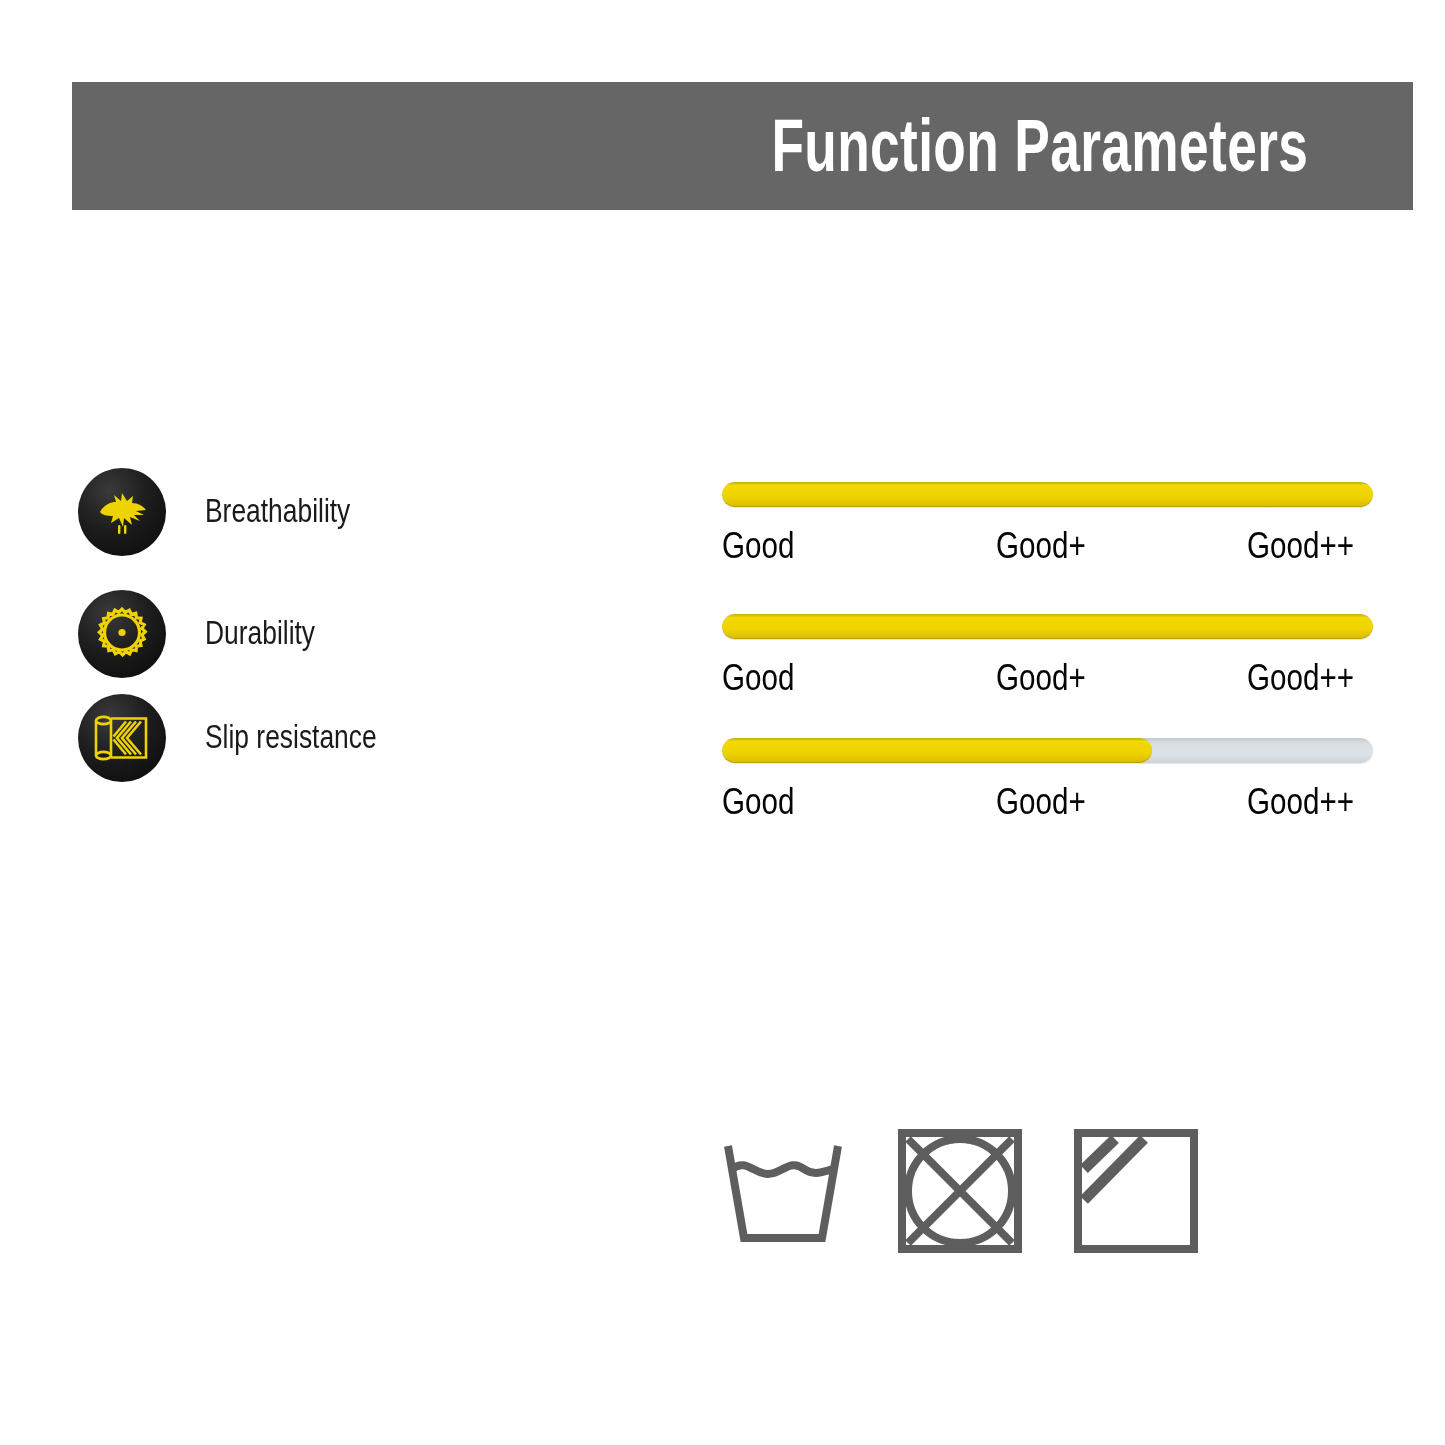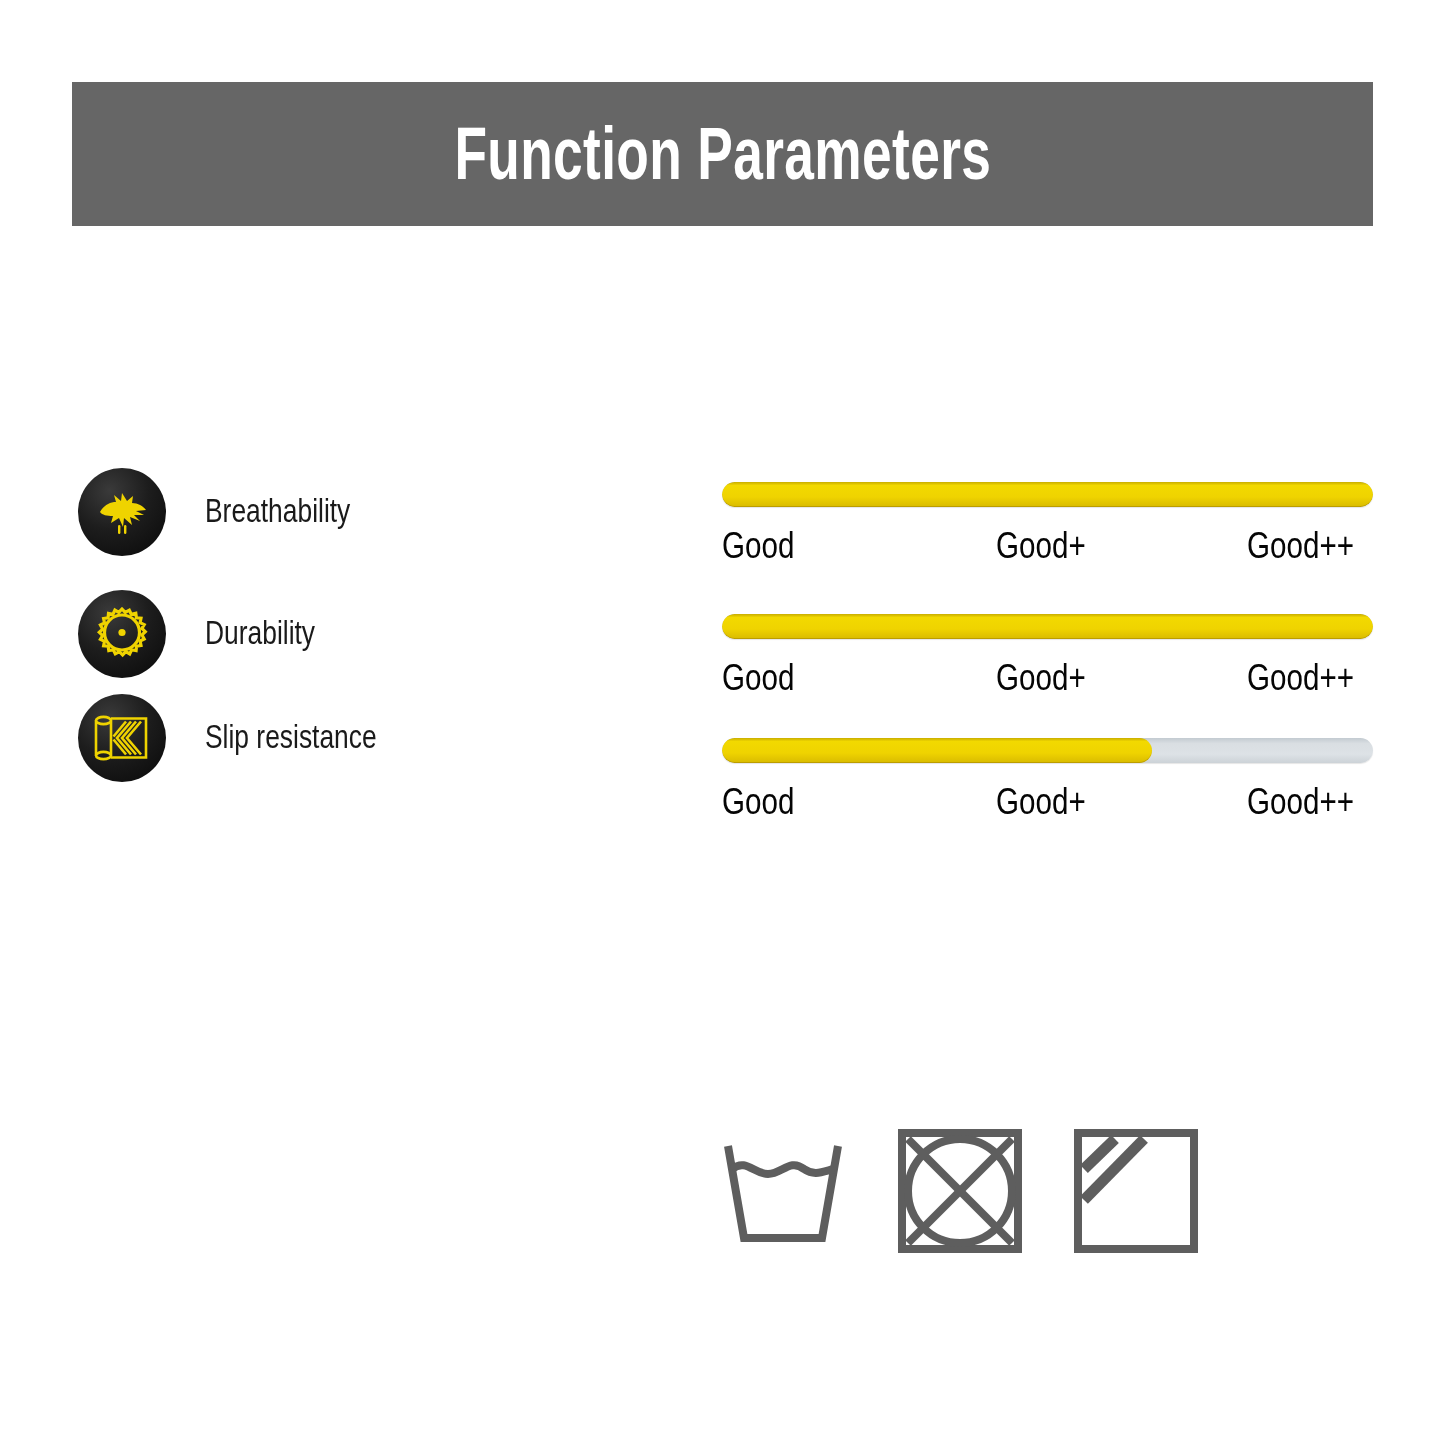--- a/index.html
+++ b/index.html
@@ -15,25 +15,26 @@
     font-family: "Liberation Sans", "DejaVu Sans", sans-serif;
     -webkit-font-smoothing: antialiased;
   }
 
   
   .header-banner {
     position: absolute;
     left: 72px;
     top: 82px;
     width: 1301px;
-    height: 144px;
+    height: 128px;
     background: #666666;
     display: flex;
     align-items: center;
-    justify-content: center;
+    justify-content: flex-end;
+    padding-left: 40px;
   }
   .header-title {
     color: #ffffff;
     font-size: 74px;
     font-weight: bold;
     letter-spacing: 0.5px;
     transform: scaleX(0.72);
     transform-origin: center center;
     white-space: nowrap;
     line-height: 1;

